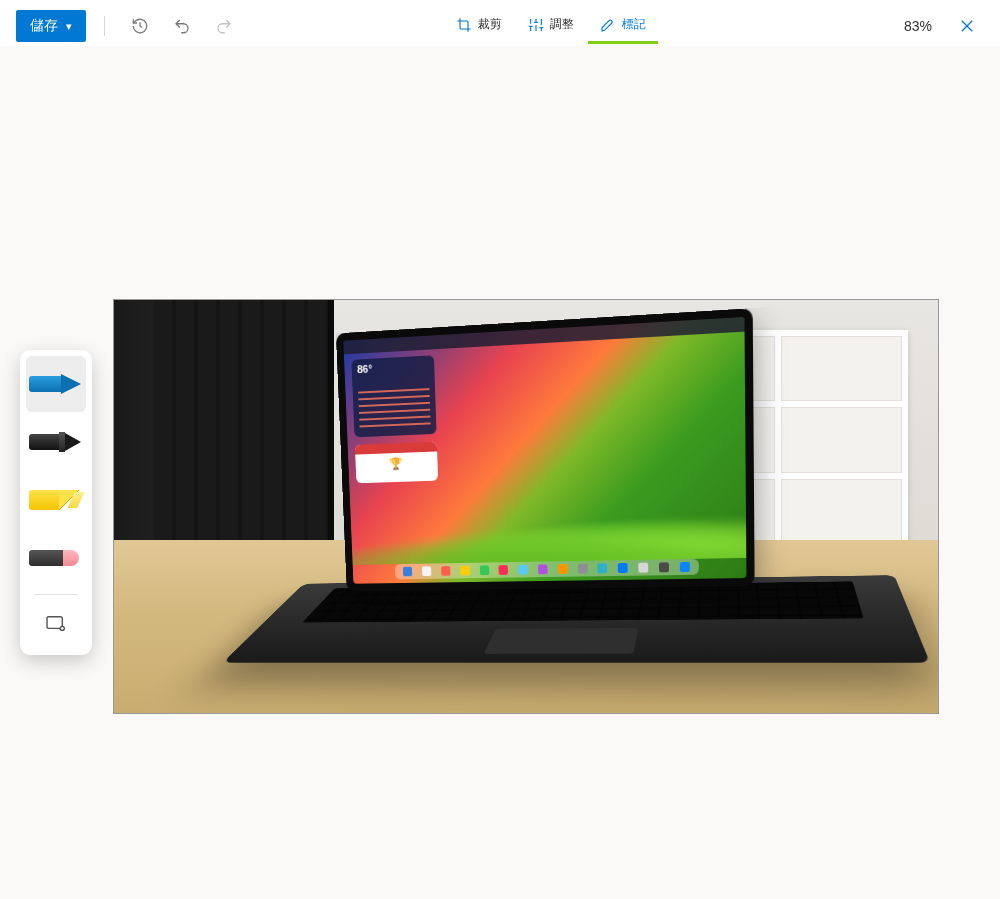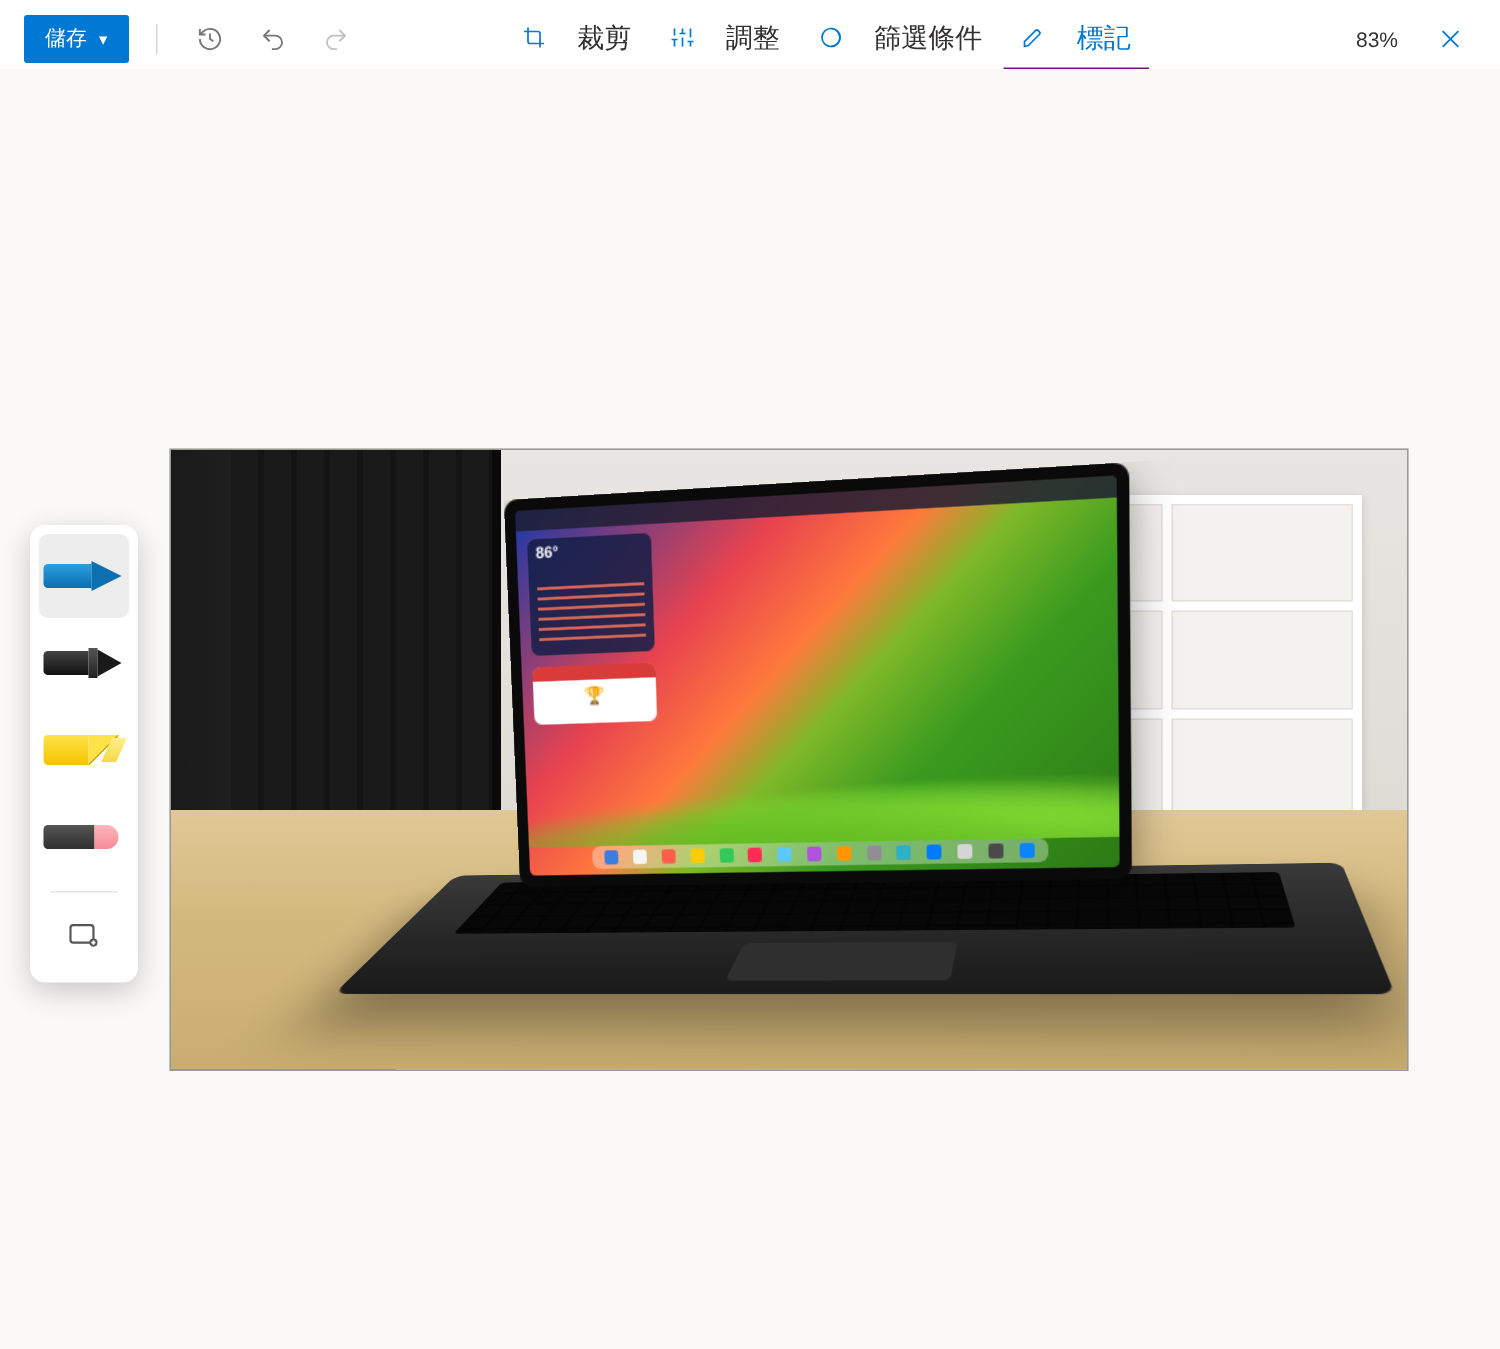--- a/index.html
+++ b/index.html
@@ -48,30 +48,30 @@
     }
     .center-tools {
       flex: 1;
       display: flex;
       justify-content: center;
       align-items: center;
       gap: 2px;
     }
     .tool-tab {
       display: flex; align-items: center;
-      gap: 21px;
+      gap: 6px;
       padding: 8px 12px;
-      font-size: 18px;
+      font-size: 12px;
       color: #323130;
       cursor: pointer;
       border-bottom: 3px solid transparent;
     }
     .tool-tab.active {
       color: #0078d4;
-      border-bottom: 3px solid #701a75;
+      border-bottom: 3px solid #84cc16;
     }
     .tool-tab .ticon { color: #0078d4; display:flex; }
     .right-area {
       display: flex; align-items: center; gap: 18px; margin-left: 43px;
     }
     .zoom-label { font-size: 14px; color: #323130; }
     .close-x {
       width: 34px; height: 34px;
       display:flex; align-items:center; justify-content:center;
       color: #0078d4; cursor:pointer; font-size:18px;
@@ -334,29 +334,20 @@
             <line x1="12" y1="21" x2="12" y2="12"></line>
             <line x1="12" y1="8" x2="12" y2="3"></line>
             <line x1="20" y1="21" x2="20" y2="16"></line>
             <line x1="20" y1="12" x2="20" y2="3"></line>
             <line x1="1" y1="14" x2="7" y2="14"></line>
             <line x1="9" y1="8" x2="15" y2="8"></line>
             <line x1="17" y1="16" x2="23" y2="16"></line>
           </svg>
       </span>
       <span>調整</span>
-    </div>
-    <div class="tool-tab">
-      <span class="ticon">
-        <svg width="16" height="16" viewBox="0 0 24 24" fill="none" stroke="#0078d4" stroke-width="1.7">
-            <circle cx="12" cy="12" r="9"></circle>
-            <path d="M12 3a9 9 0 0 1 0 18"></path>
-          </svg>
-      </span>
-      <span>篩選條件</span>
     </div>
     <div class="tool-tab active">
       <span class="ticon">
         <svg width="16" height="16" viewBox="0 0 24 24" fill="none" stroke="#0078d4" stroke-width="1.7">
             <path d="M3 21l3.8-1 11-11a2 2 0 0 0 0-2.8l-1-1a2 2 0 0 0-2.8 0l-11 11L3 21z"></path>
           </svg>
       </span>
       <span>標記</span>
     </div>
   </div>

